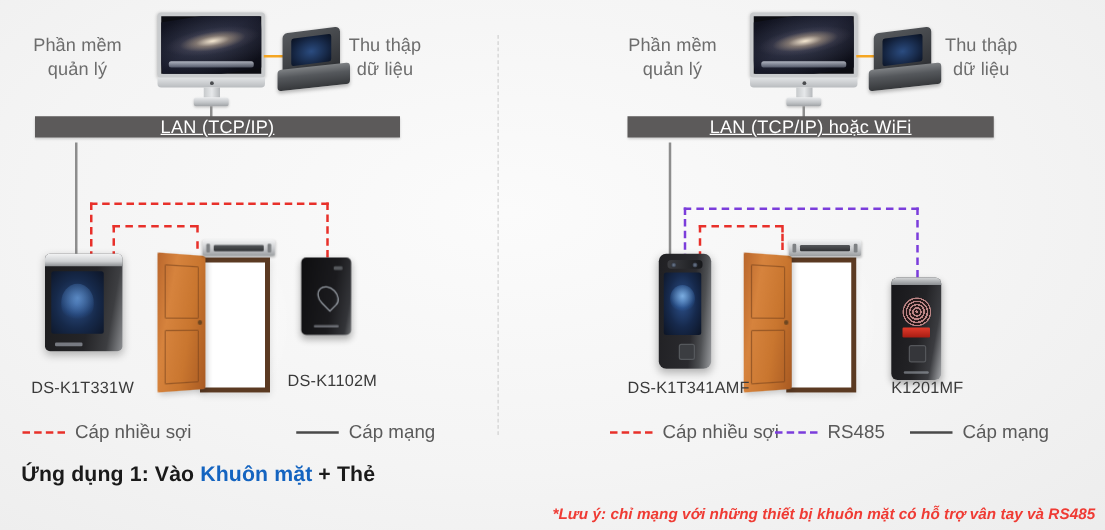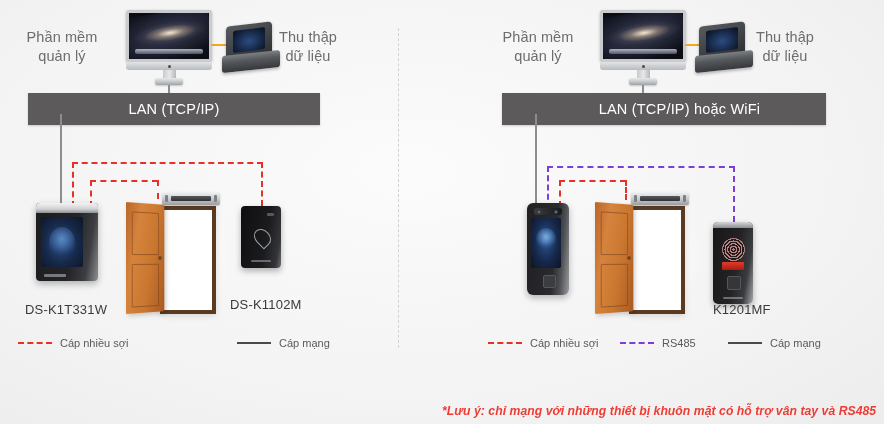--- a/index.html
+++ b/index.html
@@ -18,37 +18,38 @@
   .abs{position:absolute;}
 
   
   .lbl{
     color:#6d6d6d;font-size:14.5px;line-height:19px;
     text-align:center;white-space:pre-line;letter-spacing:.1px;
   }
   .devname{
     color:#3a3a3a;font-size:13px;letter-spacing:.2px;white-space:nowrap;
   }
-  .legend-txt{color:#5a5a5a;font-size:11px;white-space:nowrap;}
+  .legend-txt{color:#5a5a5a;font-size:15px;white-space:nowrap;}
   .caption{
     font-size:17px;font-weight:bold;color:#1a1a1a;white-space:nowrap;letter-spacing:.1px;
   }
   .caption .hl{color:#1464c0;}
   .caption .star{color:#e8342a;}
   .note{
     font-size:12.2px;font-weight:bold;font-style:italic;color:#ef3b34;
     white-space:nowrap;letter-spacing:.05px;
   }
 
   
   .lanbar{
     background:#5c5a5a;color:#fff;font-size:14.5px;
     display:flex;align-items:center;justify-content:center;
-    height:32px;box-shadow:0 1px 2px rgba(0,0,0,.18);
+    height:17px;box-shadow:0 1px 2px rgba(0,0,0,.18);
     letter-spacing:.2px;
+    text-decoration:underline;
   }
 
   
   .vline{background:#8d8d8d;width:1.6px;}
   .orange{background:#f5a623;height:2.2px;}
 
   .dash-red-h{height:0;border-top:2.2px dashed #e8302a;}
   .dash-red-v{width:0;border-left:2.2px dashed #e8302a;}
   .dash-pur-h{height:0;border-top:2.2px dashed #7b3ddb;}
   .dash-pur-v{width:0;border-left:2.2px dashed #7b3ddb;}
@@ -358,20 +359,23 @@
 
     <div class="abs legend-row" style="left:18px;top:337px;">
       <span class="sw sw-red"></span>
       <span class="legend-txt">Cáp nhiều sợi</span>
     </div>
     <div class="abs legend-row" style="left:237px;top:337px;">
       <span class="sw sw-sol"></span>
       <span class="legend-txt">Cáp mạng</span>
     </div>
 
+    <div class="abs caption" style="left:17px;top:370px;">
+      <span>Ứng dụng 1: Vào </span><span class="hl">Khuôn mặt</span><span> + Thẻ</span><span class="star"></span>
+    </div>
   </div>
 
   <div class="abs" style="left:440px;top:0;width:444px;height:424px;">
 
     <div class="abs lbl" style="left:48px;top:28px;width:100px;">Phần mềm
 quản lý</div>
 
     <div class="abs lbl" style="left:295px;top:28px;width:100px;">Thu thập
 dữ liệu</div>
 
@@ -389,21 +393,21 @@
 
     <div class="collector" style="left:255px;top:24px;width:58px;height:48px;">
       <div class="tab">
         <div class="tabscr"></div>
       </div>
       <div class="dock"></div>
     </div>
 
     <div class="abs vline" style="left:202px;top:85px;height:9px;"></div>
 
-    <div class="abs lanbar" style="left:62px;top:93px;width:293px;padding-left:31px;">LAN (TCP/IP) hoặc WiFi</div>
+    <div class="abs lanbar" style="left:62px;top:93px;width:293px;">LAN (TCP/IP) hoặc WiFi</div>
 
     <div class="abs vline" style="left:95px;top:114px;height:93px;"></div>
 
     <div class="abs dash-red-v" style="left:119px;top:180px;height:27px;"></div>
     <div class="abs dash-red-h" style="left:119px;top:180px;width:67px;"></div>
     <div class="abs dash-red-v" style="left:185px;top:180px;height:20px;"></div>
 
     <div class="abs dash-pur-v" style="left:107px;top:166px;height:43px;"></div>
     <div class="abs dash-pur-h" style="left:107px;top:166px;width:188px;"></div>
     <div class="abs dash-pur-v" style="left:293px;top:166px;height:56px;"></div>
@@ -434,20 +438,21 @@
 
     <div class="fp" style="left:273px;top:222px;">
       <div class="body"></div>
       <div class="topbar"></div>
       <div class="ring"></div>
       <div class="redstripe"></div>
       <div class="card"></div>
       <div class="brand"></div>
     </div>
 
+    <div class="abs devname" style="left:62px;top:302px;">DS-K1T341AMF</div>
     <div class="abs devname" style="left:273px;top:302px;">K1201MF</div>
 
     <div class="abs legend-row" style="left:48px;top:337px;">
       <span class="sw sw-red"></span>
       <span class="legend-txt">Cáp nhiều sợi</span>
     </div>
     <div class="abs legend-row" style="left:180px;top:337px;">
       <span class="sw sw-pur"></span>
       <span class="legend-txt">RS485</span>
     </div>

